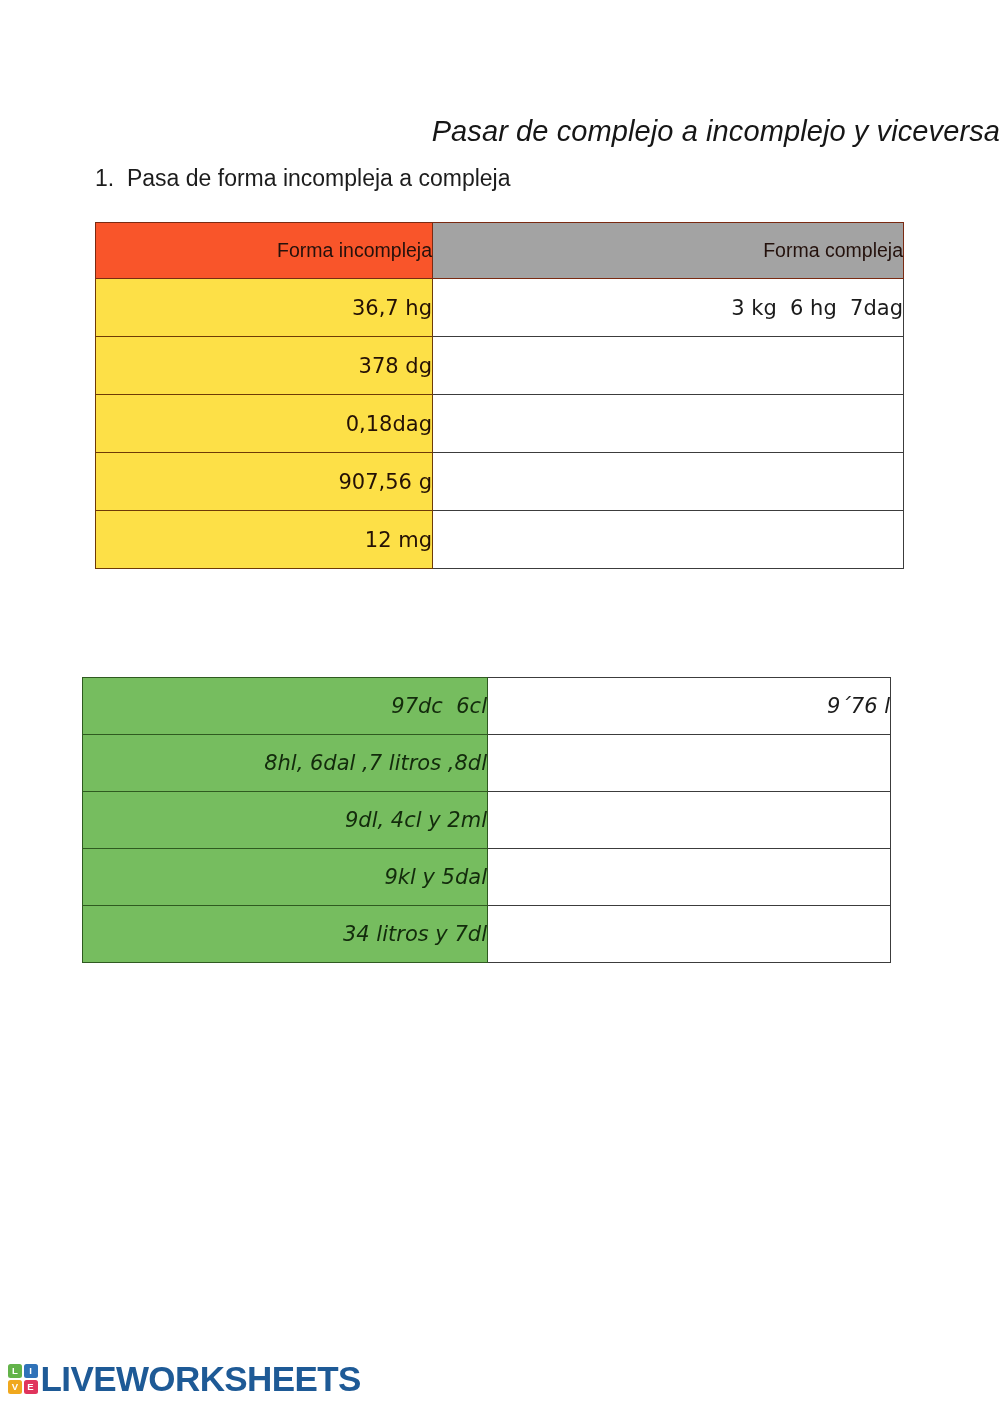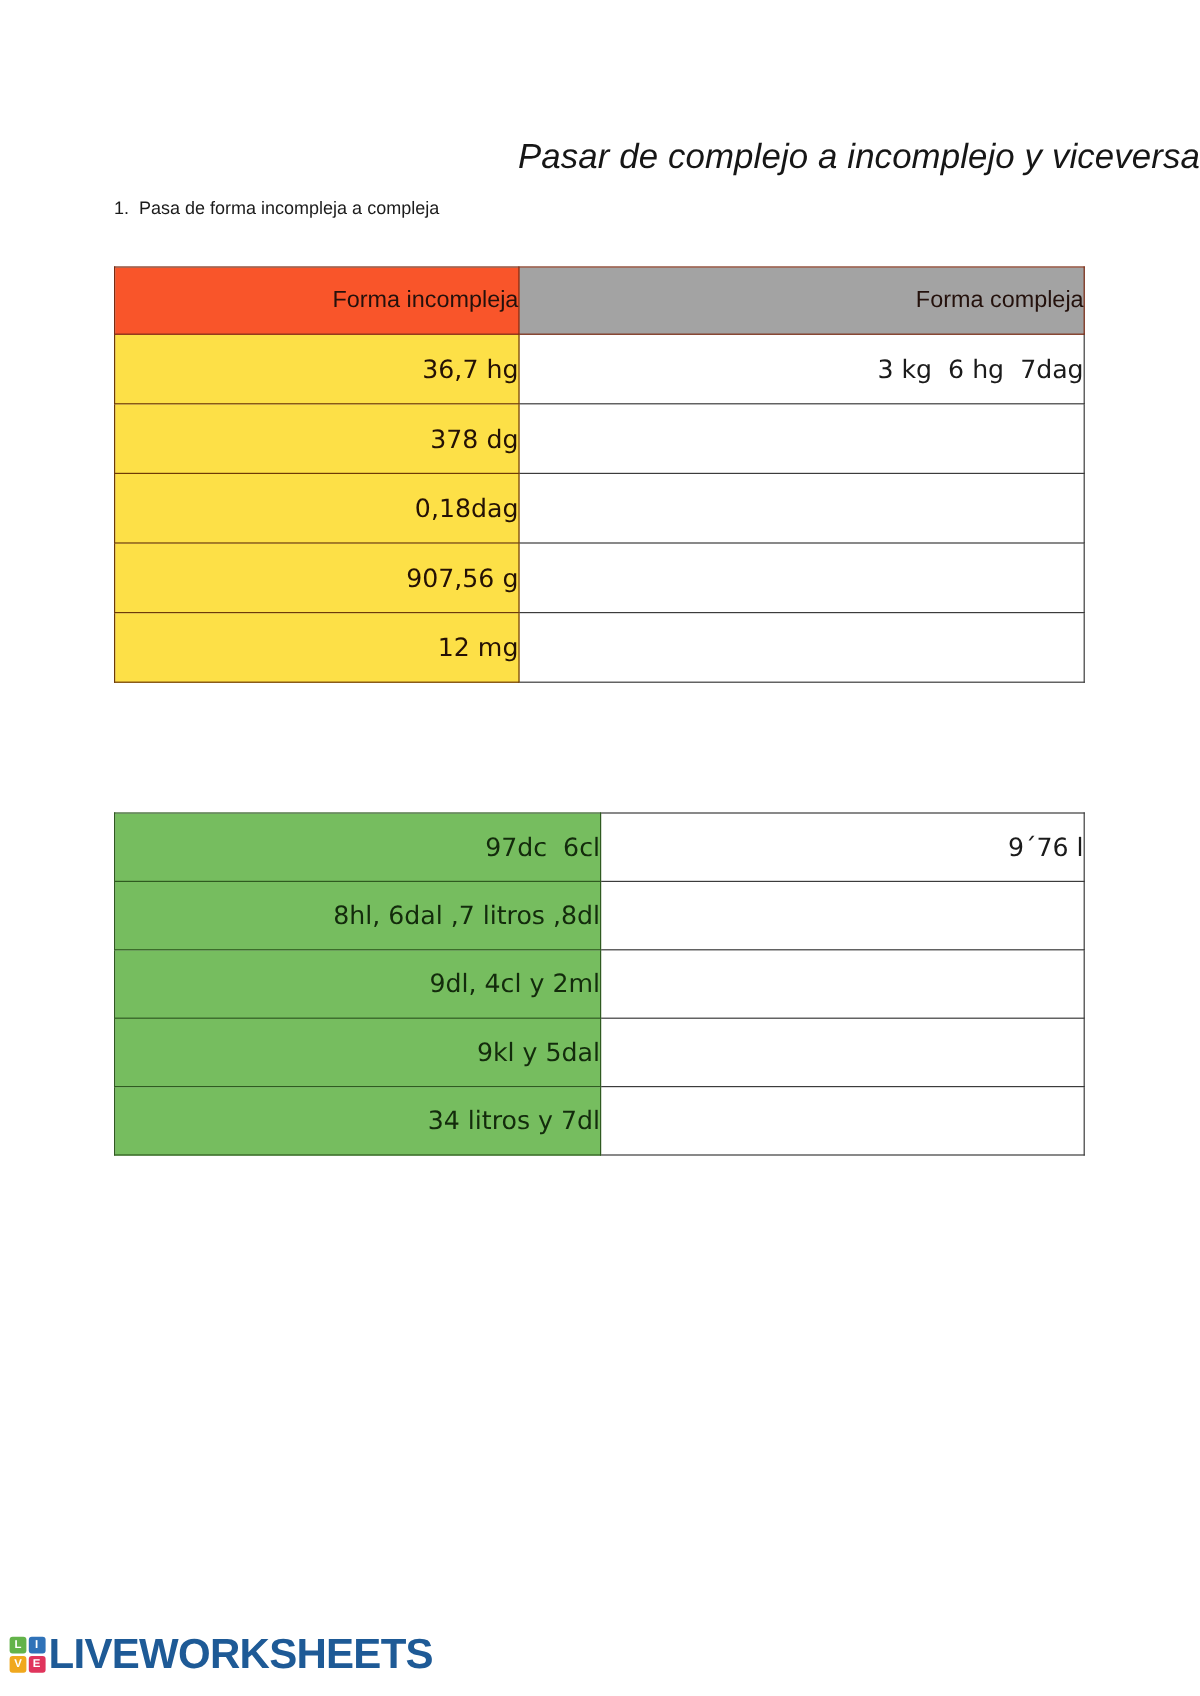--- a/index.html
+++ b/index.html
@@ -35,21 +35,21 @@
     font-style: italic;
     font-weight: 400;
     letter-spacing: 0.1px;
     color: #161616;
   }
 
   
   .instruction {
     position: absolute;
     left: 95px;
-    font-size: 15px;
+    font-size: 23px;
     font-weight: 400;
     color: #1c1c1c;
     white-space: pre;
   }
   #instruction-1 { top: 165px; }
   #instruction-2 { top: 594px; }
 
   
   .wtable {
     position: absolute;
@@ -93,23 +93,24 @@
     border-color: #6e3a06;
   }
   #mass-table td.val {
     background: #ffffff;
     height: 57px;
     border-color: #3c3c3c;
   }
 
   
   #capacity-table {
-    left: 95px;
+    left: 82px;
     top: 677px;
     width: 808px;
+    font-style: italic;
   }
   #capacity-table col.c-left  { width: 405px; }
   #capacity-table col.c-right { width: 403px; }
 
   #capacity-table td.key {
     background: #76BD5F;
     height: 56px;
     color: #132b0c;
     border-color: #2f5a20;
   }

